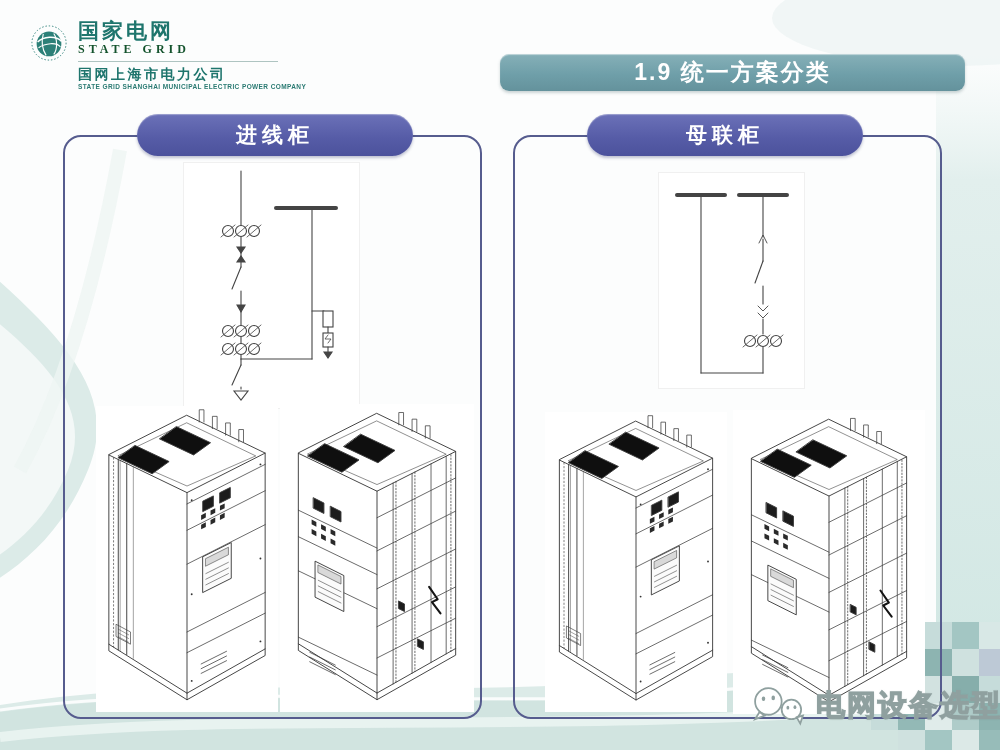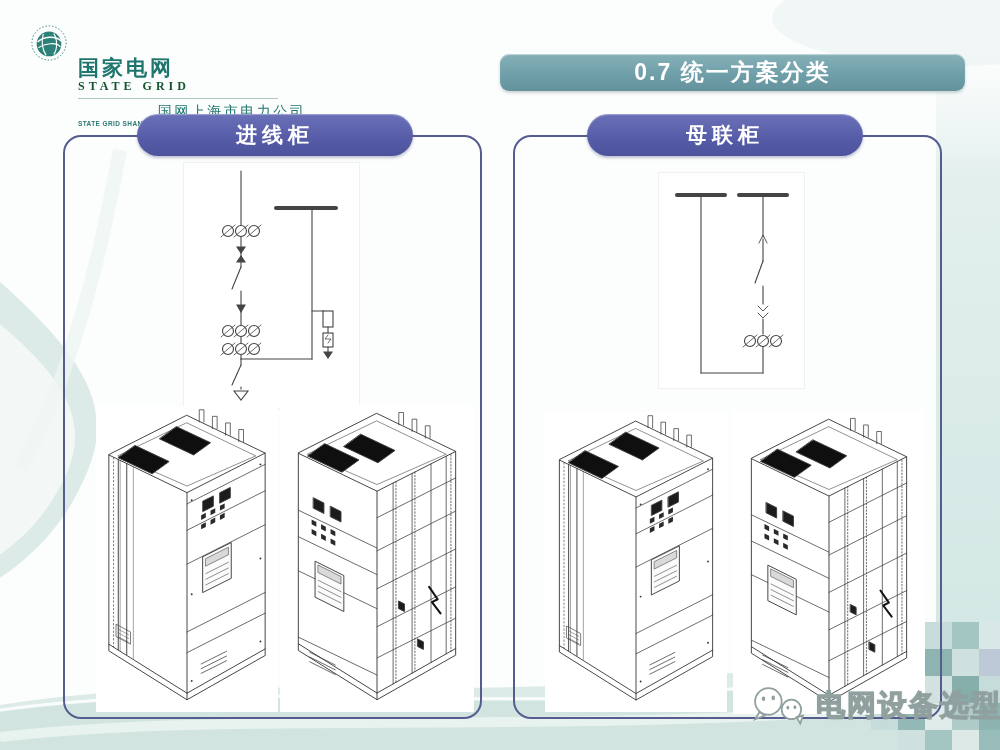--- a/index.html
+++ b/index.html
@@ -9,24 +9,24 @@
     background:#fcfdfd;
     font-family:"Liberation Sans","DejaVu Sans",sans-serif;
   }
   svg{display:block;}
   .bg{position:absolute;left:0;top:0;}
 
   
   .logo{position:absolute;left:30px;top:20px;display:flex;gap:10px;align-items:flex-start;}
   .globe{width:38px;height:38px;margin-top:4px;}
   .logo-txt{display:flex;flex-direction:column;}
-  .brand-cn{font-size:21px;font-weight:bold;color:#1e756d;letter-spacing:3px;line-height:22px;margin-top:37px;}
+  .brand-cn{font-size:21px;font-weight:bold;color:#1e756d;letter-spacing:3px;line-height:22px;}
   .brand-en{font-family:"Liberation Serif","DejaVu Serif",serif;font-size:12px;font-weight:bold;color:#14532d;letter-spacing:4px;line-height:14px;}
   .logo-divider{width:200px;height:0;border-top:1px solid #aec4c1;margin:5px 0 4px 0;}
-  .company-cn{font-size:14px;font-weight:normal;color:#1e756d;letter-spacing:2.5px;line-height:16px;text-align:right;}
+  .company-cn{font-size:14px;font-weight:bold;color:#1e756d;letter-spacing:2.5px;line-height:16px;}
   .company-en{font-size:6.5px;font-weight:bold;color:#2a7a72;letter-spacing:0.4px;line-height:9px;}
 
   
   .banner{
     position:absolute;left:500px;top:54px;width:465px;height:37px;
     border-radius:9px;
     background:linear-gradient(180deg,#86b0b8 0%,#6f9fa9 55%,#64929c 100%);
     box-shadow:0 2px 3px rgba(60,90,95,.25), inset 0 1px 1px rgba(255,255,255,.5);
     color:#fff;font-size:23px;font-weight:bold;letter-spacing:2px;
     text-align:center;line-height:37px;
@@ -221,21 +221,21 @@
     </svg>
     <div class="logo-txt">
       <span class="brand-cn">国家电网</span>
       <span class="brand-en">STATE GRID</span>
       <span class="logo-divider"></span>
       <span class="company-cn">国网上海市电力公司</span>
       <span class="company-en">STATE GRID SHANGHAI MUNICIPAL ELECTRIC POWER COMPANY</span>
     </div>
   </div>
 
-  <div class="banner">0.7 统一方案分类</div>
+  <div class="banner">1.9 统一方案分类</div>
 
   <div class="wbox diag" style="left:183px;top:162px;width:175px;height:245px;">
     <svg viewBox="0 0 175 245">
       <g stroke="#444" stroke-width="1.1" fill="none" stroke-linecap="round">
         <line x1="57" y1="8" x2="57" y2="104"></line>
         <line x1="57" y1="104" x2="48" y2="126"></line>
         <line x1="57" y1="128" x2="57" y2="196"></line>
         <line x1="57" y1="196" x2="57" y2="202"></line>
         <line x1="57" y1="202" x2="48" y2="222"></line>
         <line x1="57" y1="224" x2="57" y2="226"></line>

